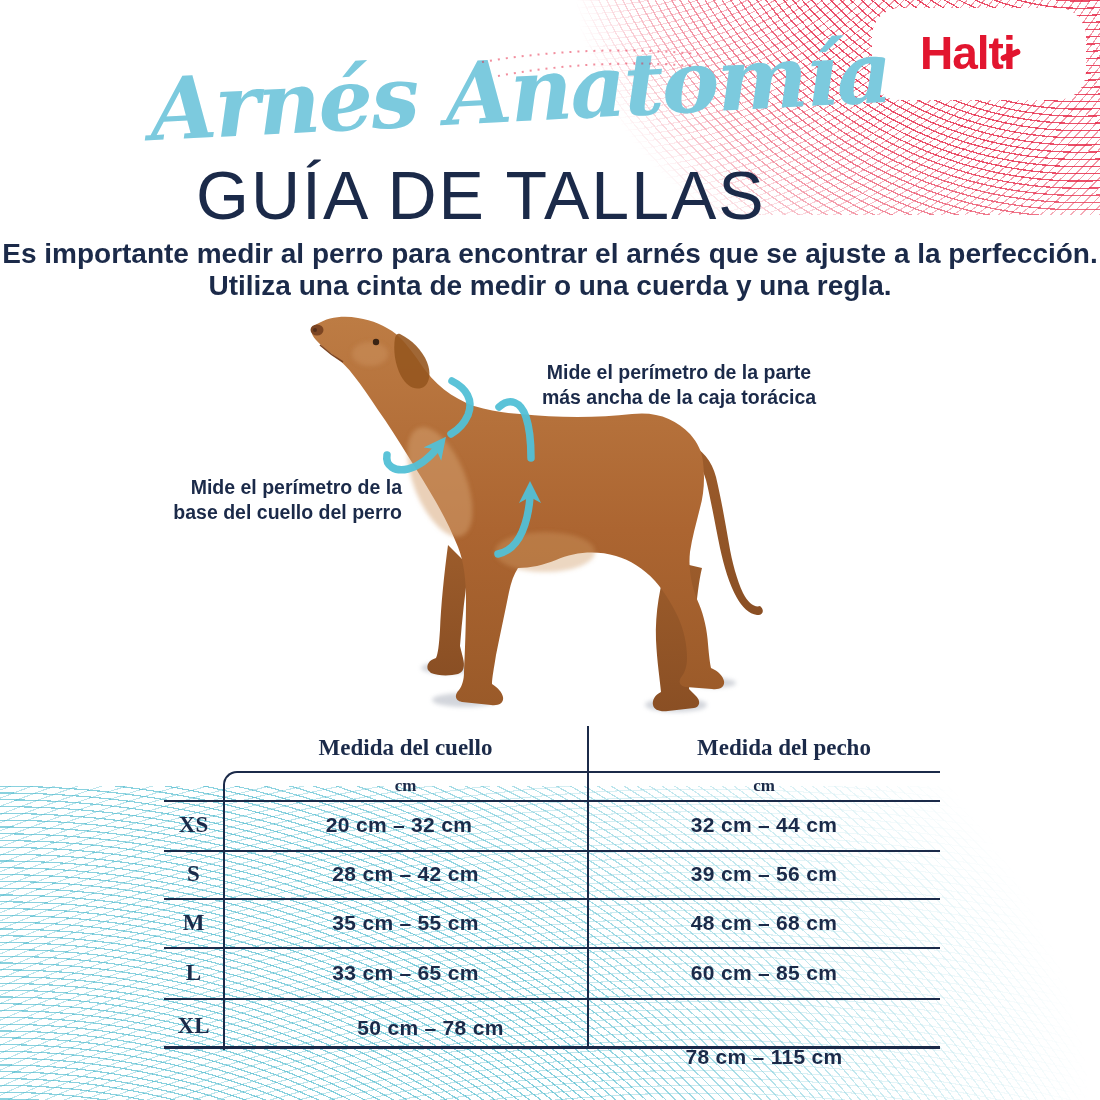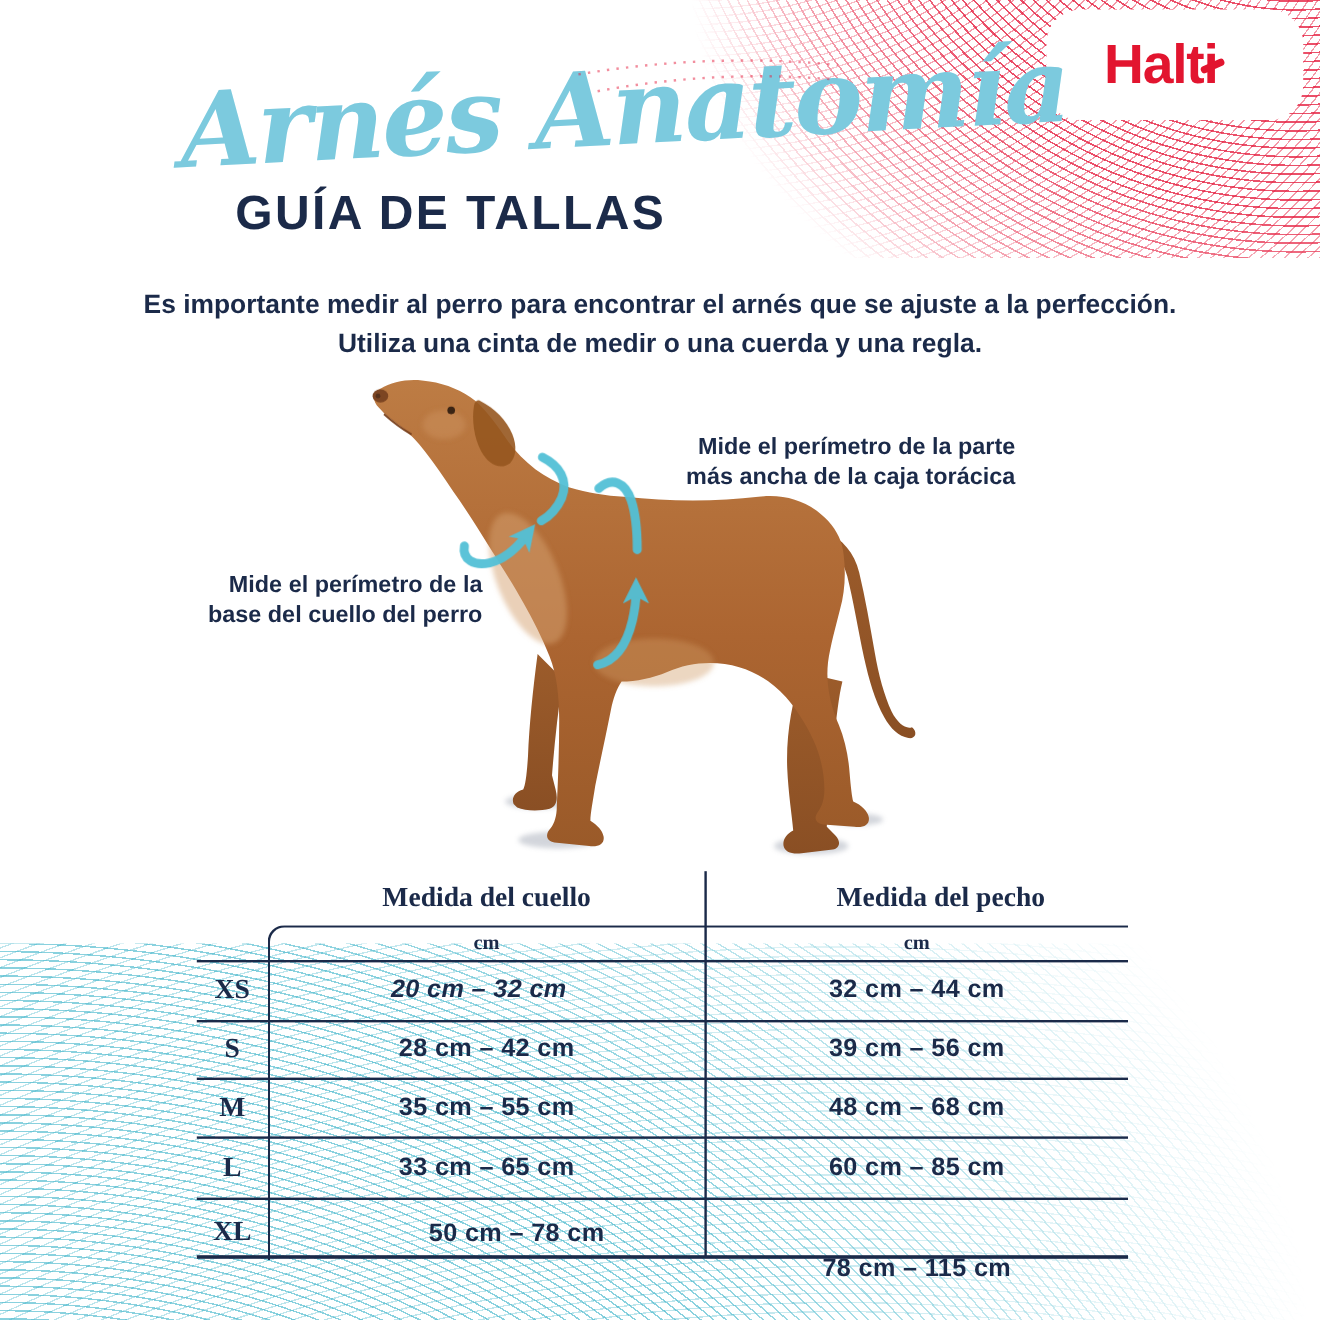--- a/index.html
+++ b/index.html
@@ -25,27 +25,27 @@
   .logo{position:absolute;left:920px;top:26px;font-weight:bold;font-size:46px;letter-spacing:-1px;
         color:#e2152f;font-family:"Liberation Sans",sans-serif;}
   .t-cross{position:absolute;left:1000px;top:52px;width:21px;height:6px;background:#e2152f;
            border-radius:3px;transform:rotate(-24deg);}
 
   
   .script-title{position:absolute;left:110px;top:36px;width:820px;text-align:center;
         font-family:"DejaVu Serif",serif;font-style:italic;font-weight:bold;
         font-size:86px;line-height:110px;color:#7ccade;transform:rotate(-3deg);letter-spacing:-2px;}
   .main-title{position:absolute;left:196px;top:156px;
-        font-size:40px;font-weight:bold;letter-spacing:2px;color:#1b2a49;}
+        font-size:68px;font-weight:normal;letter-spacing:2px;color:#1b2a49;}
   .intro{position:absolute;left:0;top:238px;width:1100px;text-align:center;
-        font-size:22px;font-weight:bold;line-height:32px;color:#1b2a49;}
+        font-size:28px;font-weight:bold;line-height:32px;color:#1b2a49;}
 
   
   .note{position:absolute;font-size:19.5px;font-weight:600;line-height:25px;color:#1b2a49;}
-  .note-chest{left:556px;top:360px;width:290px;text-align:right;}
+  .note-chest{left:534px;top:360px;width:290px;text-align:center;}
   .note-neck{left:130px;top:475px;width:272px;text-align:right;}
 
   
   .size-table{position:absolute;left:164px;top:725px;width:776px;height:326px;}
   .tline{position:absolute;background:#1b2a49;}
   .vline{width:2px;}
   .hline{height:2px;left:0;width:776px;}
   .data-box{position:absolute;left:59px;top:46px;width:715px;height:277px;
             border-top:2px solid #1b2a49;border-left:2px solid #1b2a49;border-top-left-radius:14px;}
   .cell{position:absolute;display:flex;align-items:center;justify-content:center;}
@@ -188,21 +188,21 @@
     <div class="tline hline" style="top:321px;height:3px;"></div>
 
     <div class="cell thead" style="left:59px;top:6px;width:365px;height:34px;">Medida del cuello</div>
     <div class="cell thead" style="left:424px;top:6px;width:352px;height:34px;padding-left:20px;">Medida del pecho</div>
 
     <div class="cell tunit" style="left:59px;top:47px;width:365px;height:27px;">cm</div>
     <div class="cell tunit" style="left:424px;top:47px;width:352px;height:27px;">cm</div>
 
     <div>
       <div class="cell tsize" style="left:0;top:77px;width:59px;height:46px;">XS</div>
-      <div class="cell tval" style="left:59px;top:77px;width:352px;height:46px;font-style:italic;">20 cm – 32 cm</div>
+      <div class="cell tval" style="left:59px;top:77px;width:352px;height:46px;">20 cm – 32 cm</div>
       <div class="cell tval" style="left:424px;top:77px;width:352px;height:46px;">32 cm – 44 cm</div>
     </div>
     <div>
       <div class="cell tsize" style="left:0;top:127px;width:59px;height:44px;">S</div>
       <div class="cell tval" style="left:59px;top:127px;width:365px;height:44px;text-align:right;">28 cm – 42 cm</div>
       <div class="cell tval" style="left:424px;top:127px;width:352px;height:44px;">39 cm – 56 cm</div>
     </div>
     <div>
       <div class="cell tsize" style="left:0;top:175px;width:59px;height:45px;">M</div>
       <div class="cell tval" style="left:59px;top:175px;width:365px;height:45px;">35 cm – 55 cm</div>

